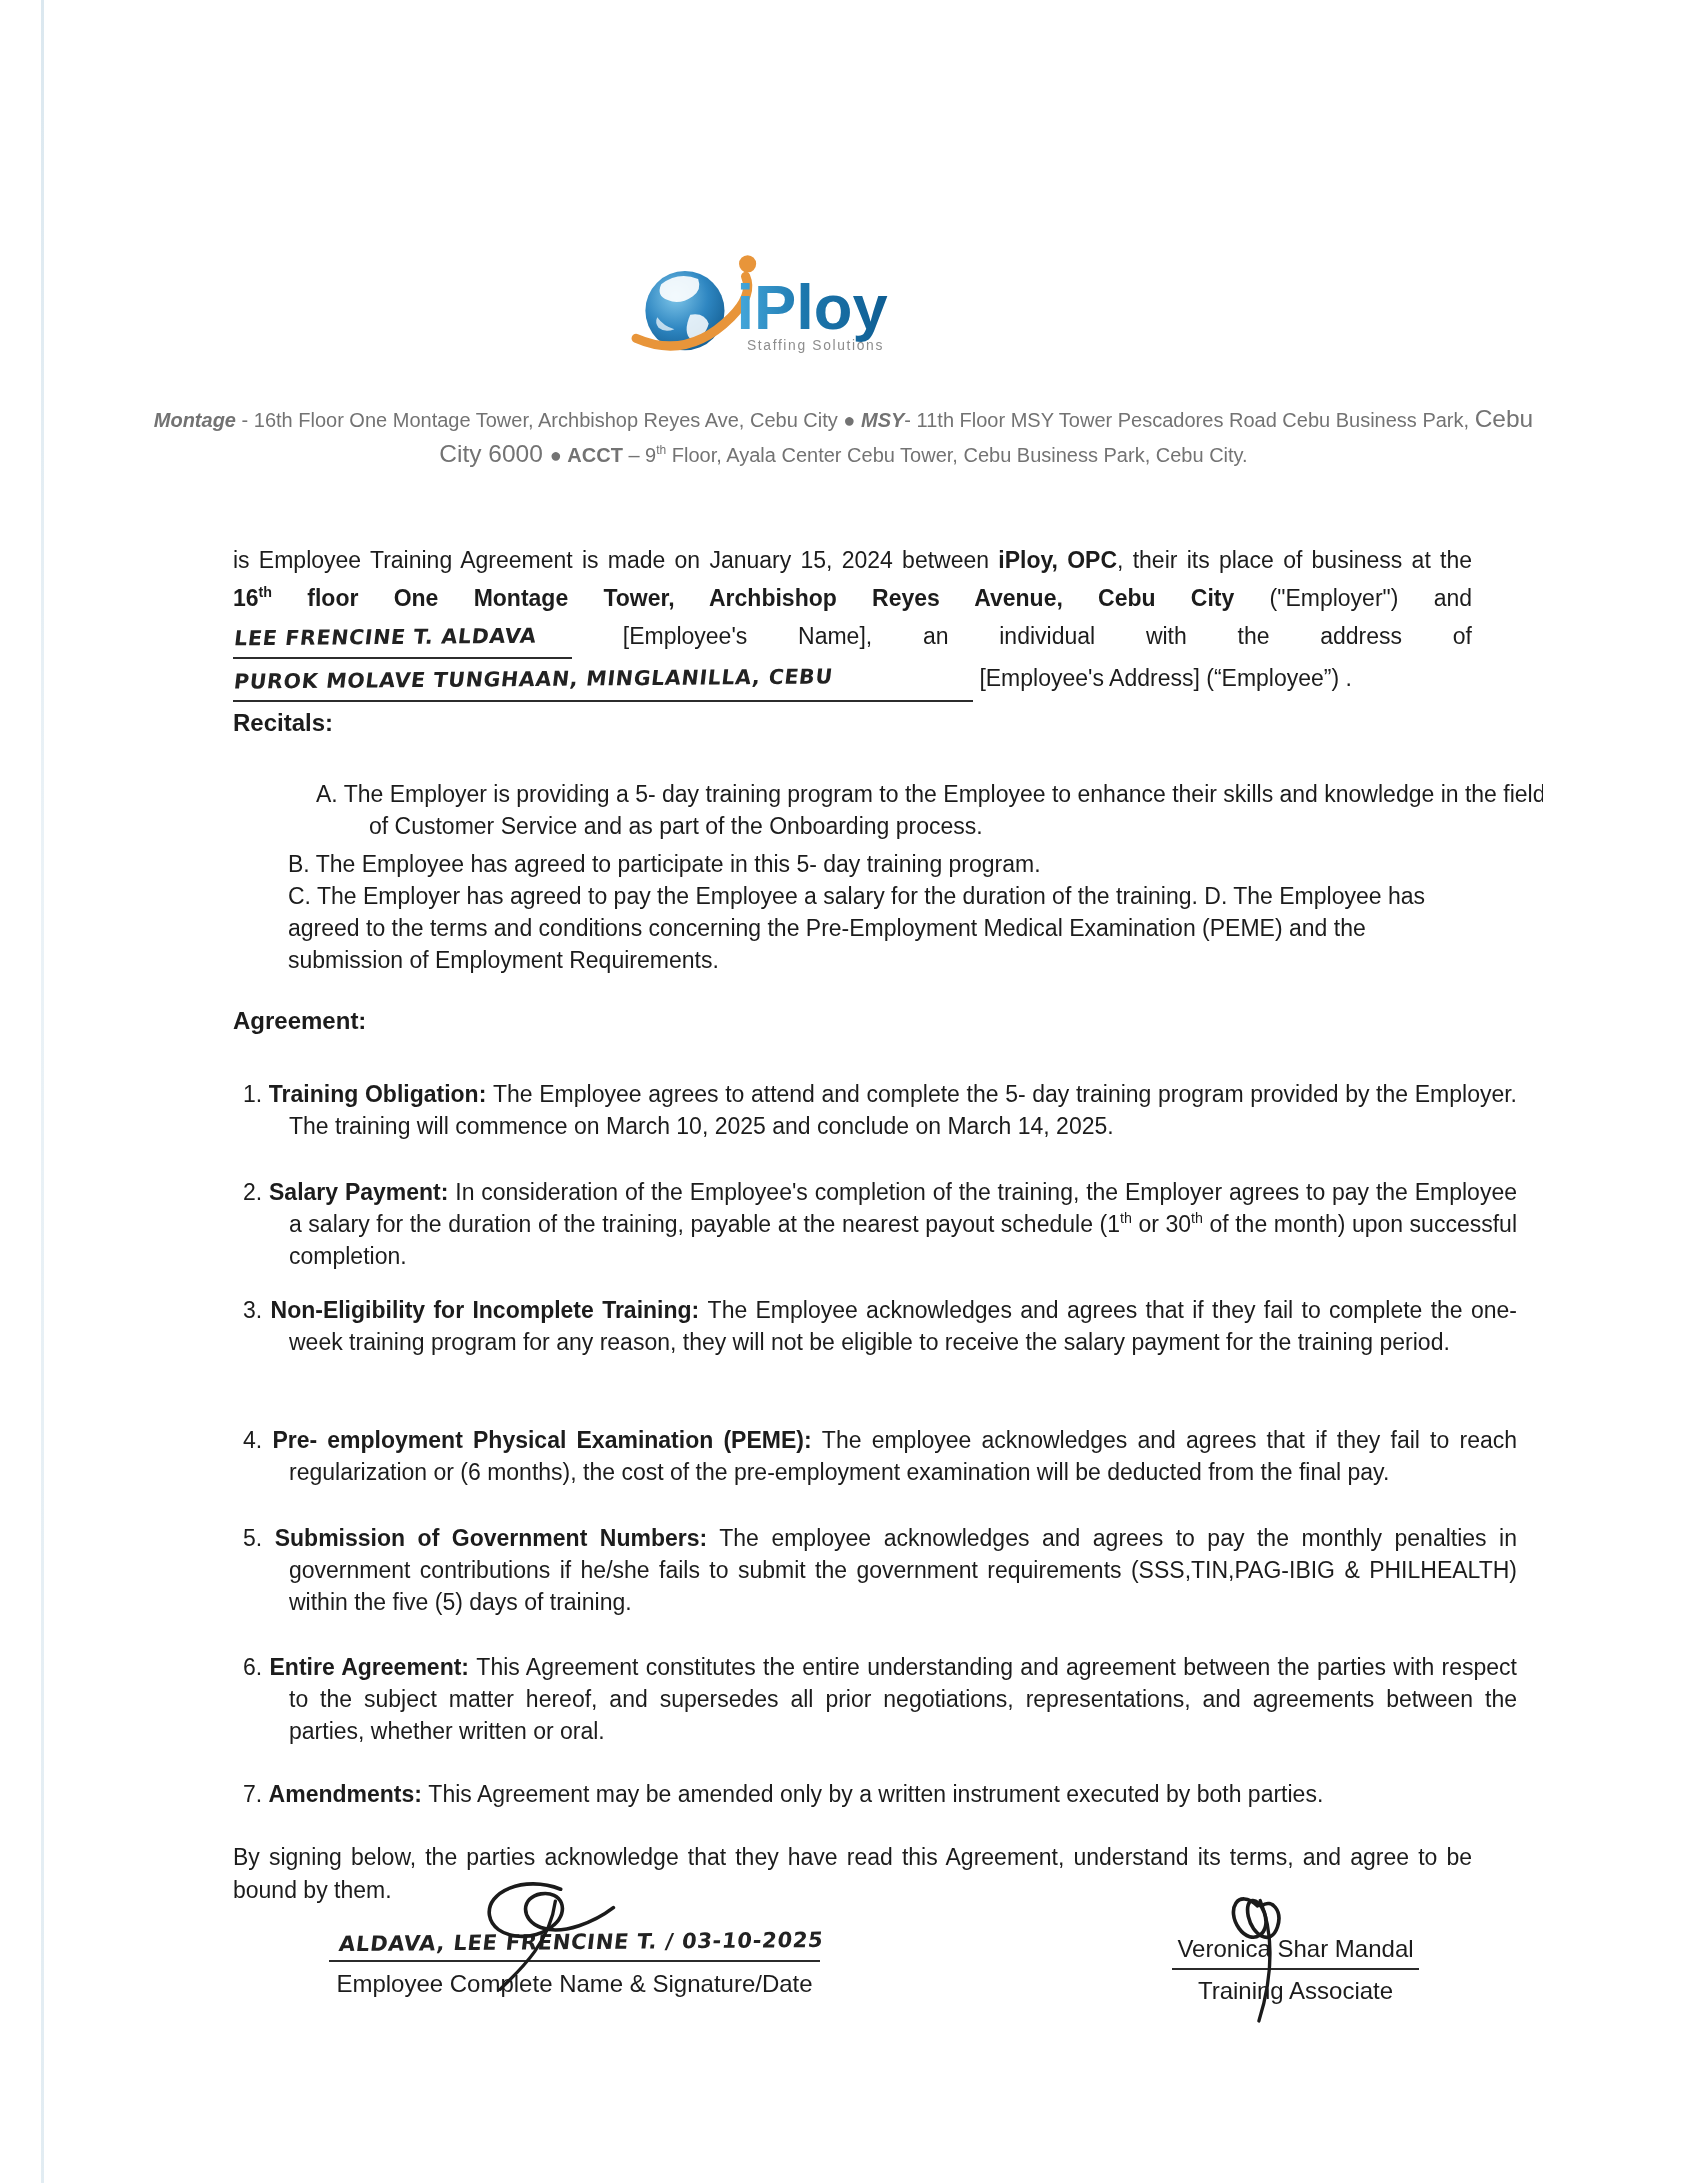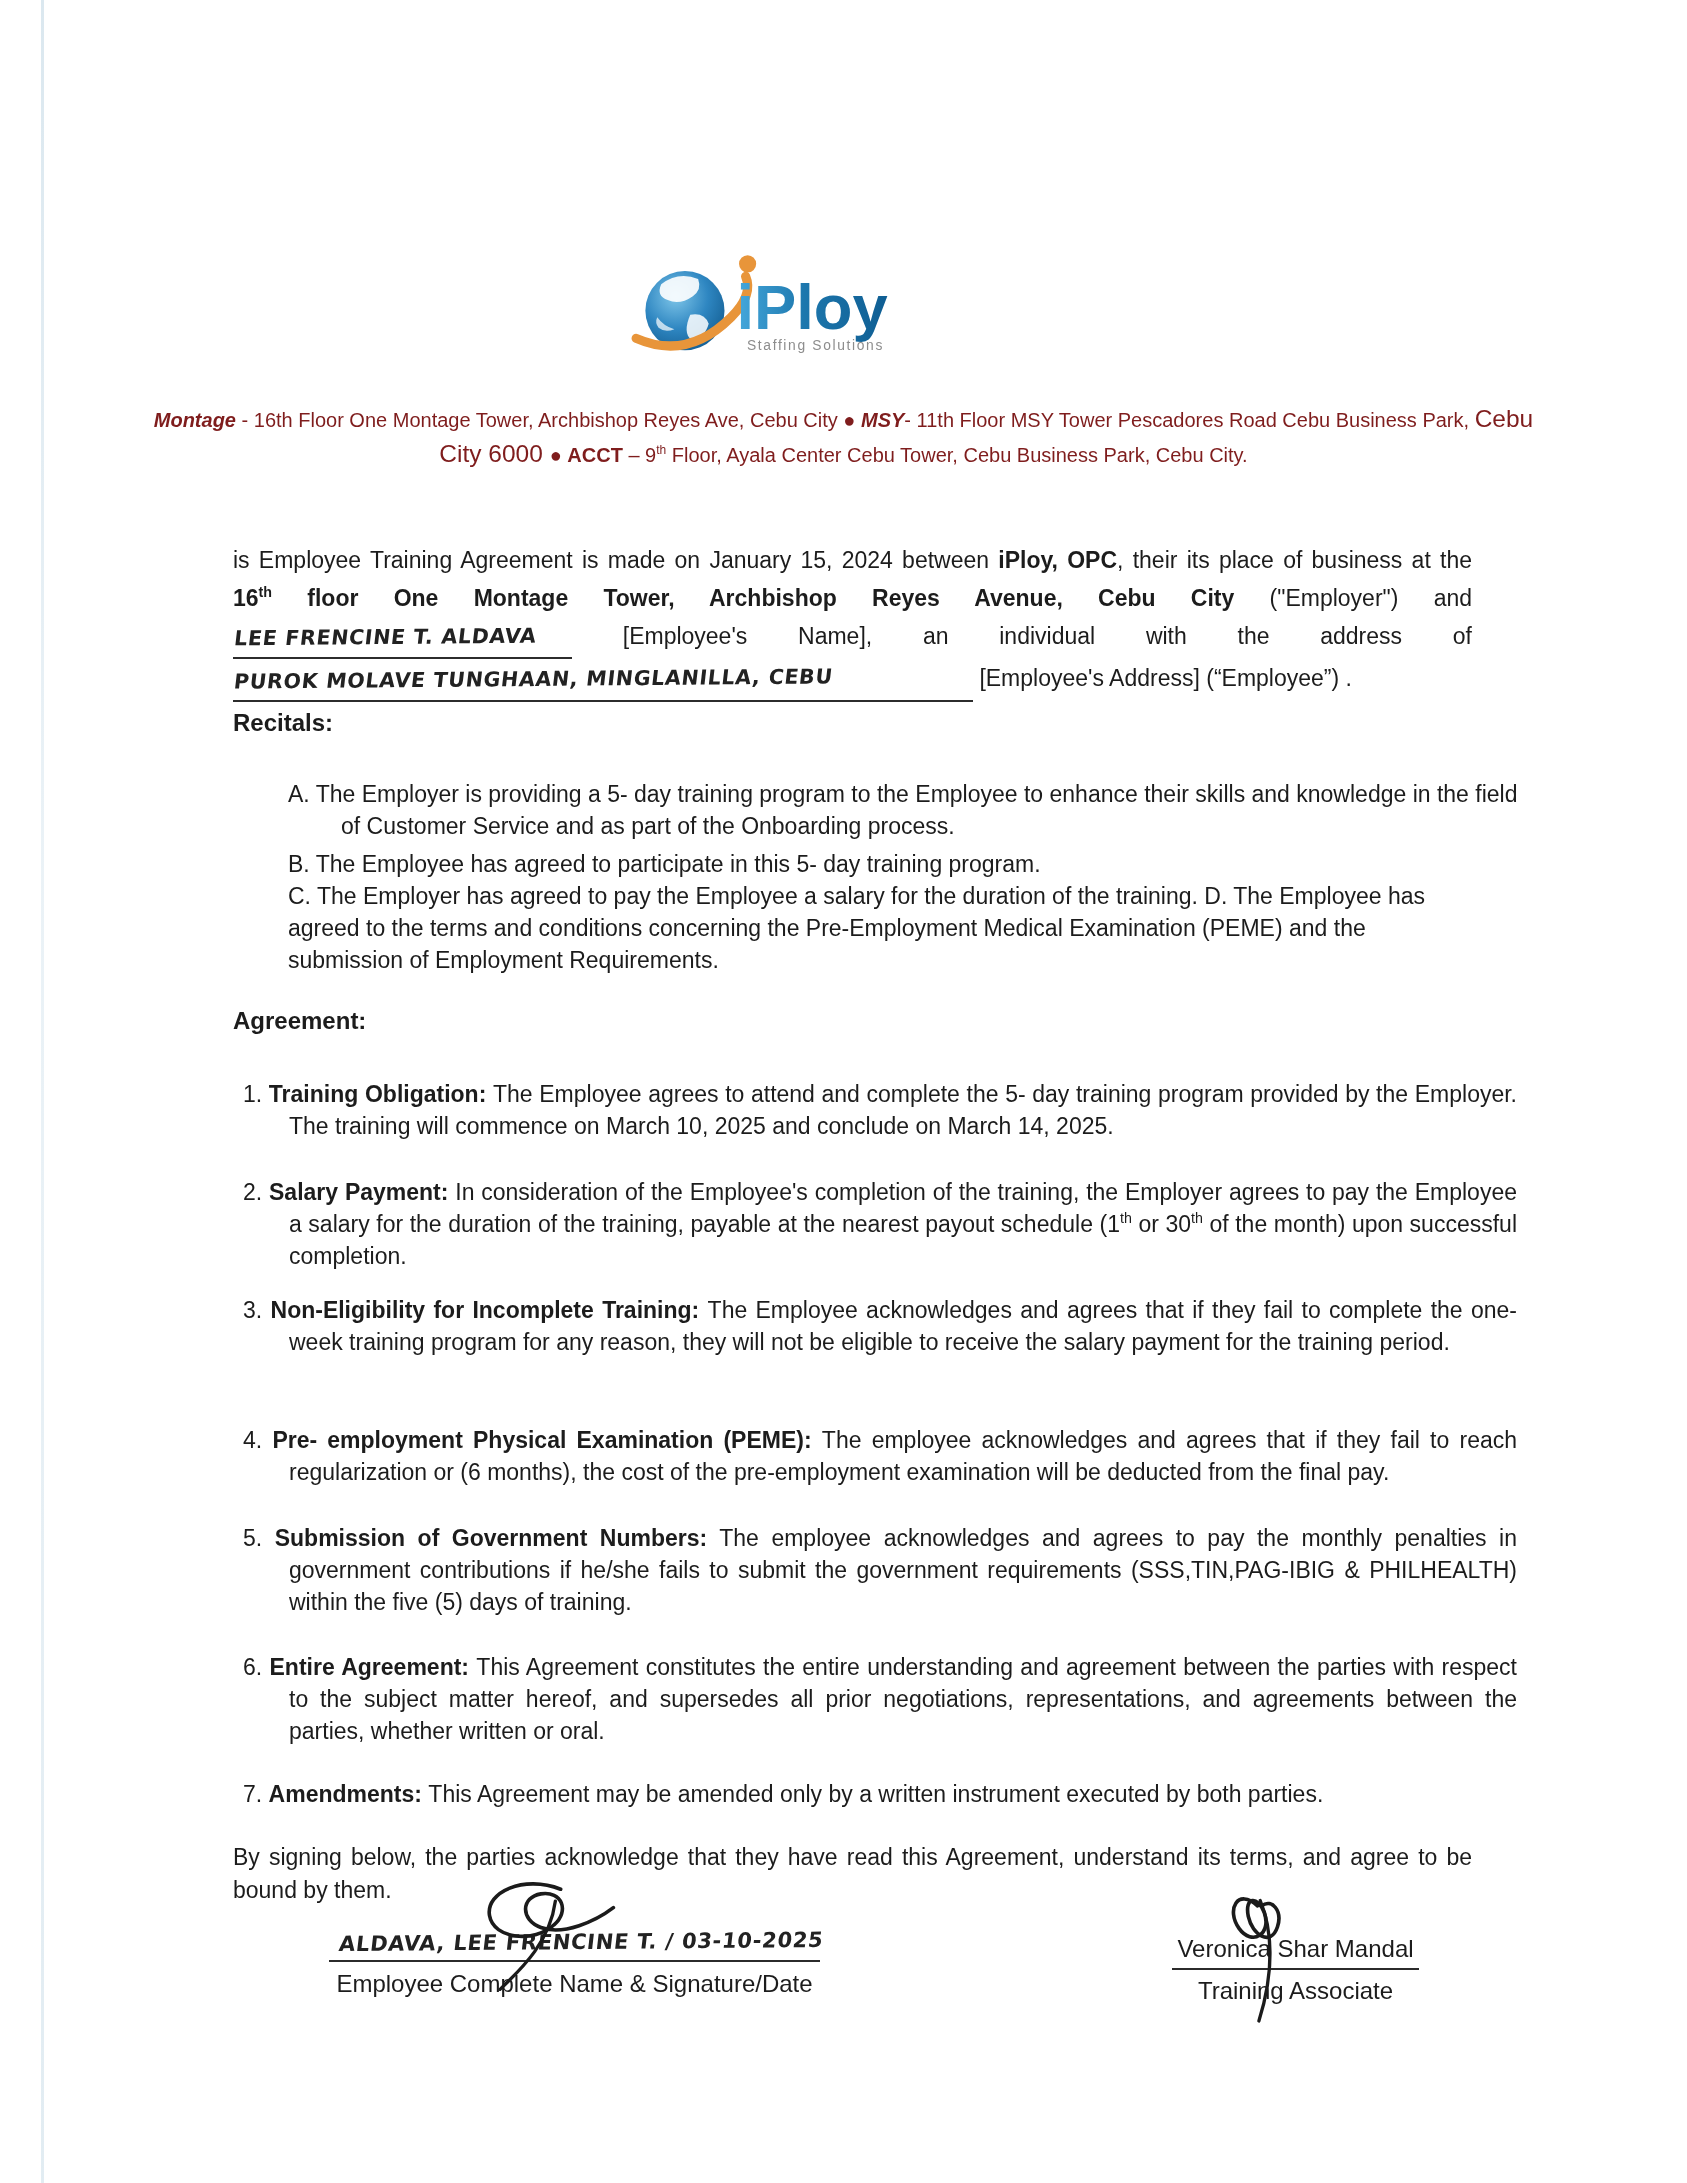--- a/index.html
+++ b/index.html
@@ -6,40 +6,40 @@
   .page{
     position:relative;width:1543px;height:2183px;background:#ffffff;
     font-family:"Liberation Sans",sans-serif;color:#1c1c1c;overflow:hidden;
   }
   .edge-line{position:absolute;left:41px;top:0;width:2.6px;height:2183px;
     background:linear-gradient(180deg,#cfe0ea 0%,#e4eef4 40%,#d8e6ee 100%);opacity:.75;}
   
   .logo-wrap{position:absolute;top:250px;left:50%;transform:translateX(-50%);}
   
   .addr{position:absolute;top:402px;left:0;width:1687px;text-align:center;
-    font-size:20px;line-height:33px;color:#7f1d1d;}
+    font-size:20px;line-height:33px;color:#737373;}
   .addr .bi{font-weight:bold;font-style:italic;}
   .addr .b{font-weight:bold;margin-top:8px;}
   .addr .big{font-size:24.5px;}
   .addr sup{font-size:.6em;line-height:0;}
   
   .intro{position:absolute;left:233px;top:541px;width:1239px;font-size:23px;line-height:38px;}
   .jline{text-align:justify;text-align-last:justify;}
   .b{font-weight:bold;}
   sup{font-size:.62em;line-height:0;}
   .hw-box{display:inline-block;border-bottom:2.6px solid #2c2c2c;vertical-align:baseline;}
   .hw-name{min-width:339px;}
   .hw-addr{min-width:740px;}
   .hand{font-family:"DejaVu Sans",sans-serif;display:inline-block;
     transform:skewX(-7deg) rotate(-.5deg);font-weight:600;font-size:20.5px;
     letter-spacing:0.7px;color:#222;white-space:nowrap;padding:0 2.6px 1.3px 1.3px;}
   
   .sec-h{position:absolute;left:233px;font-size:24px;font-weight:bold;}
   .recital{position:absolute;left:288px;width:1182px;font-size:23px;line-height:32px;}
-  .recital.hang{padding-left:53px;text-indent:-53px;}
+  .recital.hang{padding-left:53px;text-indent:-53px;margin-left:28px;}
   .clause{position:absolute;left:243px;width:1228px;font-size:23px;line-height:32px;
     text-align:justify;padding-left:46px;text-indent:-46px;}
   .closing{position:absolute;left:233px;top:1841px;width:1239px;font-size:23px;
     line-height:33px;text-align:justify;}
   
   .sig-left{position:absolute;left:329px;top:1909px;width:491px;}
   .sig-left .sig-name{height:46px;display:flex;align-items:flex-end;padding-left:9.3px;}
   .sig-left .sig-name .hand{font-size:21px;}
   .sig-rule{border-top:2.6px solid #2b2b2b;margin-top:5.3px;}
   .sig-label{margin-top:8px;font-size:24px;text-align:center;color:#1c1c1c;}

